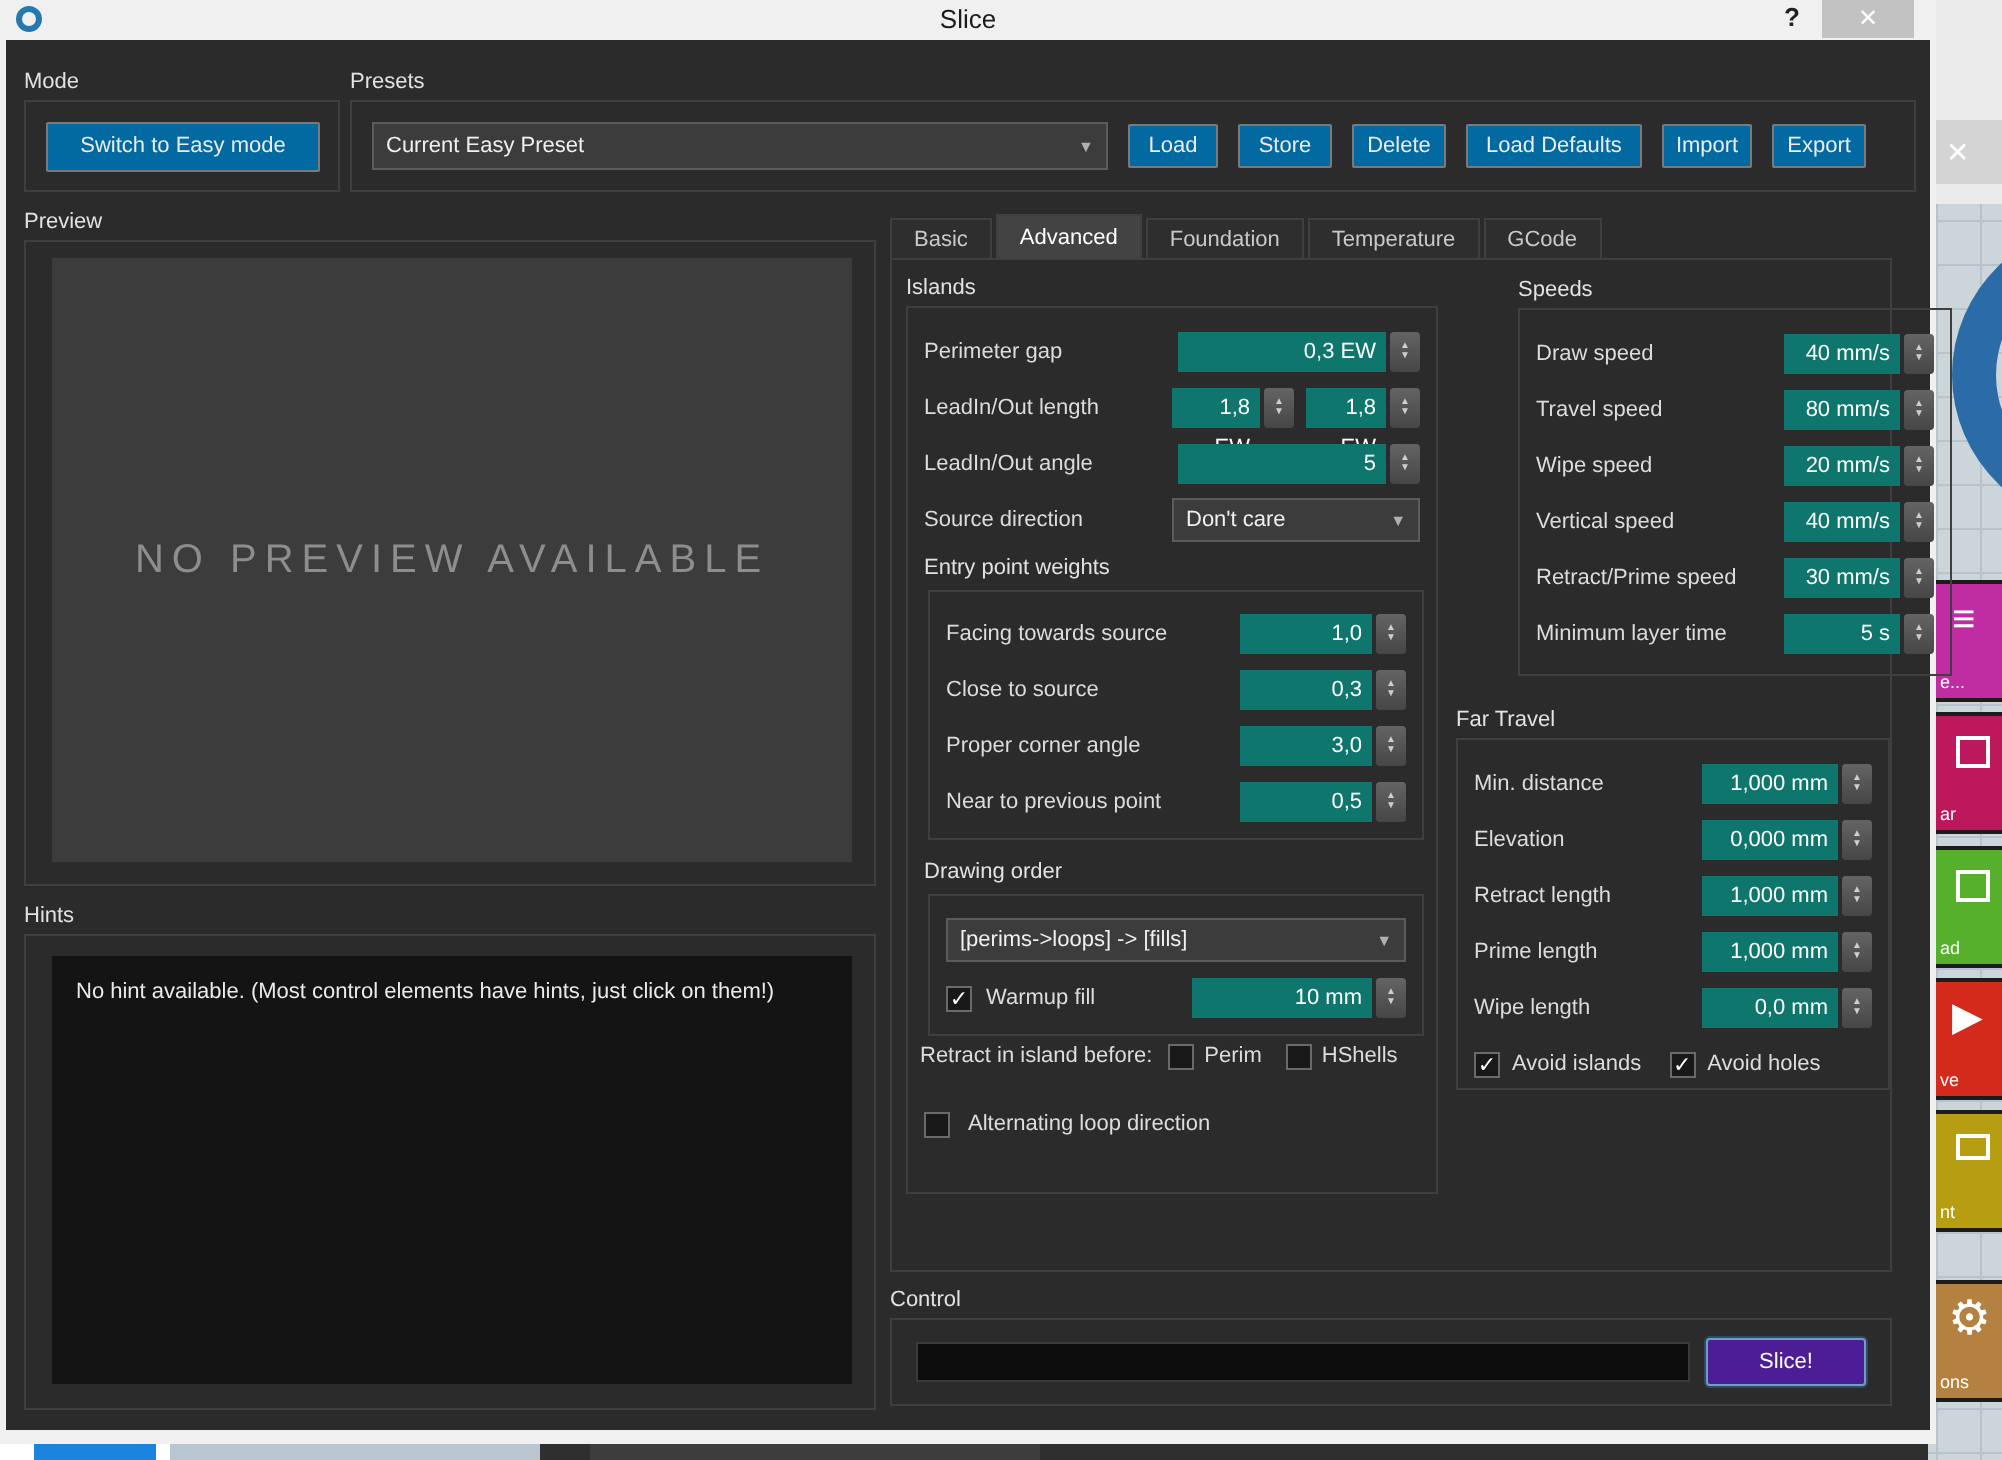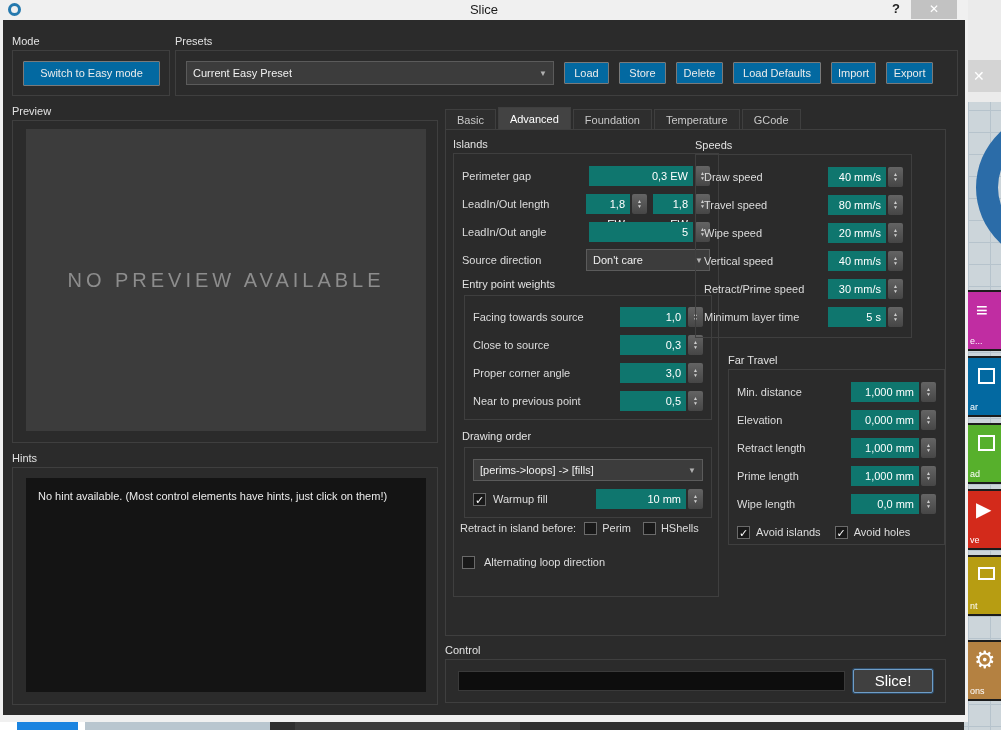--- a/index.html
+++ b/index.html
@@ -71,38 +71,38 @@
     background:#3c3c3c; display:flex; align-items:center; justify-content:center; }
   .preview-text { color:#8d8d8d; font-size:20px; letter-spacing:4px; }
   .hints-panel { position:absolute; left:13px; top:10px; width:400px; height:214px;
     background:#141414; padding:12px 12px; color:#eaeaea; }
 
   .subhead { margin:8px 8px 5px 8px; color:#e2e2e2; }
   .subbox { border:1px solid #3f3f3f; margin:0 6px 0 10px; padding-top:11px; }
 
   .progress { flex:1; height:20px; background:#0d0d0d; border:1px solid #3a3a3a; }
   .slice-btn { width:80px; height:24px; line-height:22px; margin-left:8px;
-    background:#404040; border:1px solid #6f9dc6; box-shadow:0 0 0 1px #2d4a66;
-    border-radius:2px; color:#fff; text-align:center; font-size:15px; }
+    background:#4c1d95; border:1px solid #6f9dc6; box-shadow:0 0 0 1px #2d4a66;
+    border-radius:2px; color:#fff; text-align:center; font-size:11px; }
 </style>
 </head>
 <body>
 
 <div class="stage">
 
   <div class="underlay"></div>
   <div class="bg-chrome-top"></div>
   <div class="bg-close">✕</div>
   <div class="bg-arc"></div>
 
   <div class="tbtn" style="top:290px;background:#c02da2;">
     <span class="ticon">≡</span>
     <span class="tlabel">e...</span>
   </div>
-  <div class="tbtn" style="top:356px;background:#0369a1;">
+  <div class="tbtn" style="top:356px;background:#be185d;">
     <span class="tshape"></span>
     <span class="tlabel">ar</span>
   </div>
   <div class="tbtn" style="top:423px;background:#57b02c;">
     <span class="tshape"></span>
     <span class="tlabel">ad</span>
   </div>
   <div class="tbtn" style="top:489px;background:#d32a1b;">
     <span class="ticon">▶</span>
     <span class="tlabel">ve</span>
@@ -293,21 +293,21 @@
           </div>
 
           <div class="row" style="margin-top:14px;">
             <span class="check"></span>
             <span style="margin-left:9px;">Alternating loop direction</span>
           </div>
 
         </div>
       </div>
 
-      <div class="grp" style="left:692px;top:119px;width:217px;">
+      <div class="grp" style="left:756px;top:119px;width:217px;">
         <div class="grp-label">Speeds</div>
         <div class="box" style="height:184px;padding-top:12px;">
           <div class="row">
             <span class="lbl">Draw speed</span>
             <span class="field" style="width:58px;">40 mm/s</span>
             <span class="spin">
                 <span>▲</span>
                 <span>▼</span>
               </span>
           </div>

